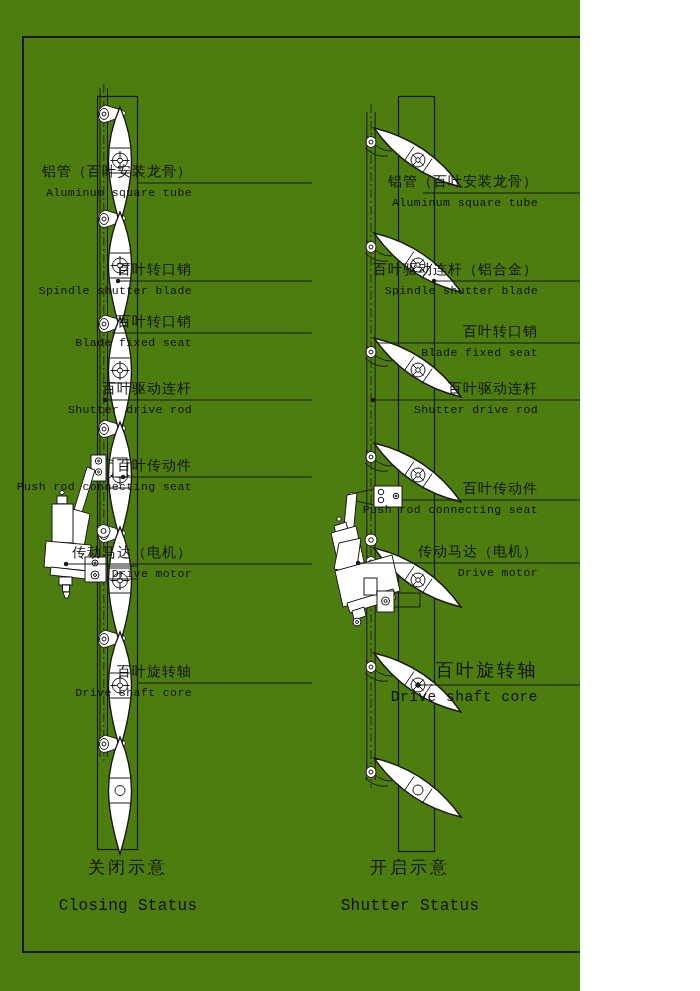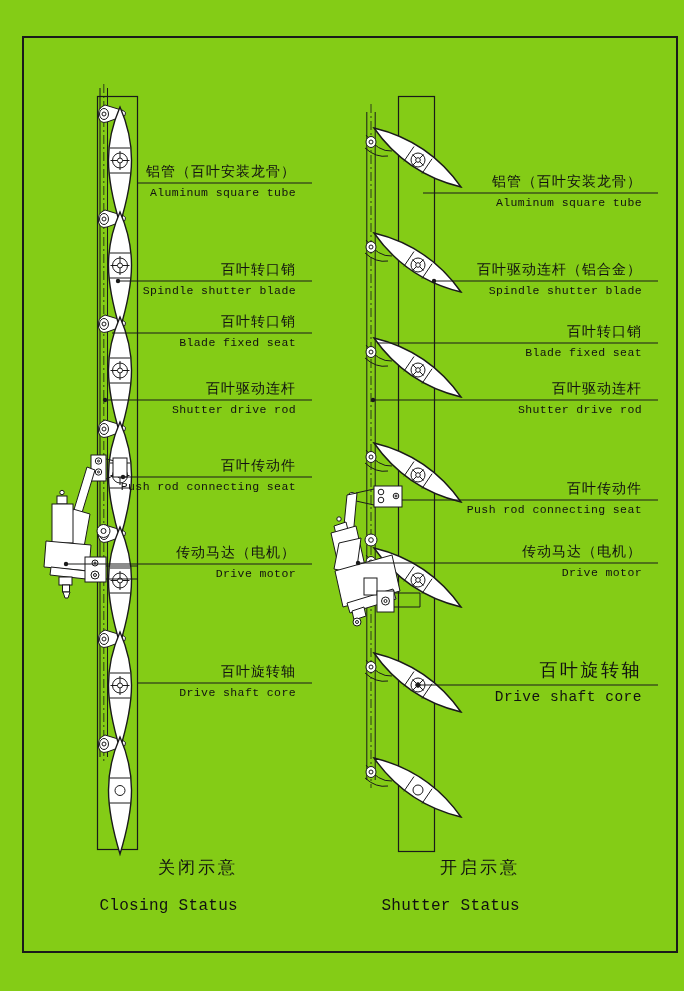--- a/index.html
+++ b/index.html
@@ -1,30 +1,30 @@
 <!DOCTYPE html>
 <html><head>
 <meta charset="utf-8">
 <style>
   html,body{margin:0;padding:0;background:#fff;}
-  .page{position:relative;width:684px;height:991px;background:#84cc16;overflow:hidden;
+  .page{position:relative;width:580px;height:991px;background:#4d7c0f;overflow:hidden;
         font-family:"Liberation Sans","DejaVu Sans",sans-serif;color:#111;}
   .frame{position:absolute;left:22px;top:36px;width:652px;height:913px;border:2px solid #1a1a1a;}
   svg.canvas{position:absolute;left:0;top:0;}
   svg .ln{stroke:#1a1a1a;fill:none;}
   
   .lbl{position:absolute;width:0;height:0;}
   .lbl .zh{position:absolute;right:0;bottom:2px;white-space:nowrap;font-size:14px;letter-spacing:1px;}
   .lbl .en{position:absolute;right:0;top:3px;white-space:nowrap;
            font-family:"Liberation Mono","DejaVu Sans Mono",monospace;font-size:11.5px;letter-spacing:.4px;}
   .lbl.big .zh{font-size:18px;letter-spacing:2.5px;bottom:3px;}
   .lbl.big .en{font-size:14.5px;letter-spacing:.5px;top:4px;}
   .Lpos{right:388px;}  
   .Rpos{right:42px;}   
-  .caption{position:absolute;width:220px;text-align:right;}
+  .caption{position:absolute;width:220px;text-align:center;}
   .caption .zh{font-size:17px;letter-spacing:3px;}
   .caption .en{font-family:"Liberation Mono","DejaVu Sans Mono",monospace;font-size:16px;margin-top:18px;letter-spacing:.3px;}
 </style>
 </head>
 <body>
 
 <div class="page">
   <div class="frame"></div>
 
   <svg class="canvas" width="700" height="991" viewBox="0 0 700 991">

